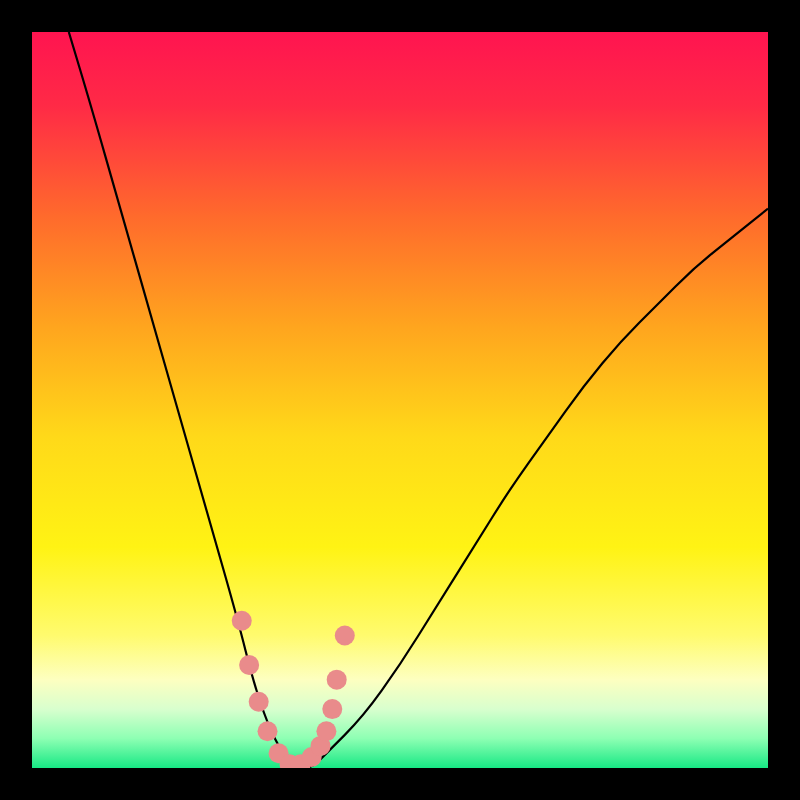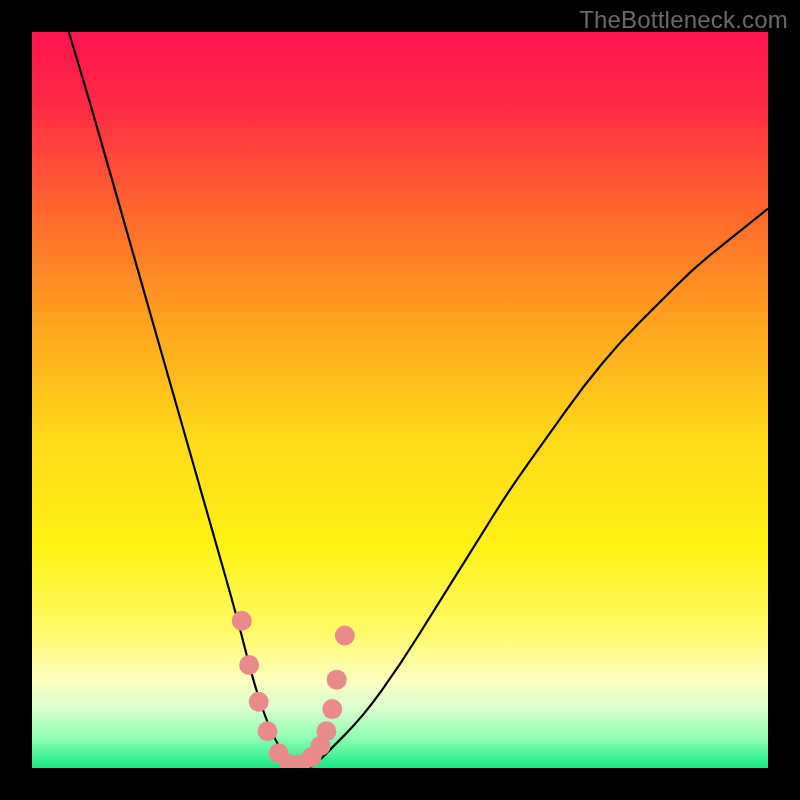--- a/index.html
+++ b/index.html
@@ -85,14 +85,13 @@
           <circle cx="288.512" cy="713.92" r="10" fill="#e98b8b"></circle>
           <circle cx="294.40000000000003" cy="699.2" r="10" fill="#e98b8b"></circle>
           <circle cx="300.28799999999995" cy="677.12" r="10" fill="#e98b8b"></circle>
           <circle cx="304.704" cy="647.6800000000001" r="10" fill="#e98b8b"></circle>
           <circle cx="312.8" cy="603.52" r="10" fill="#e98b8b"></circle>
         </g>
     </svg>
 
   </div>
 
-  <div class="watermark">TheBottleneck.com</div>
 </div>
 
 </body></html>

